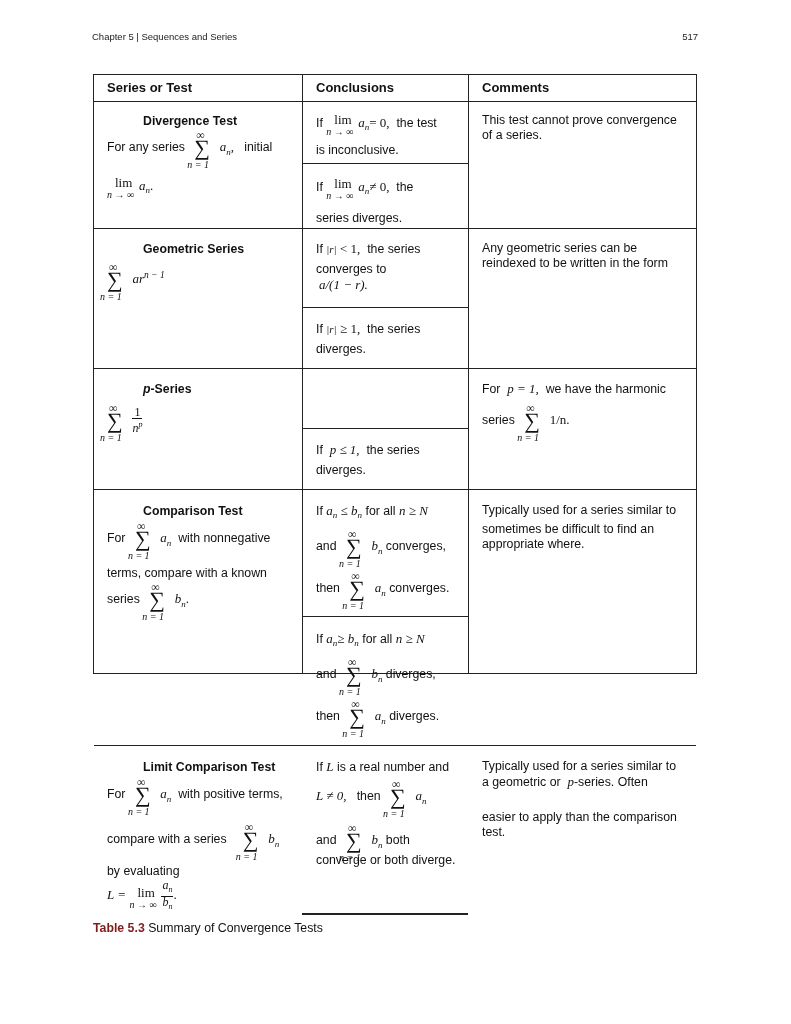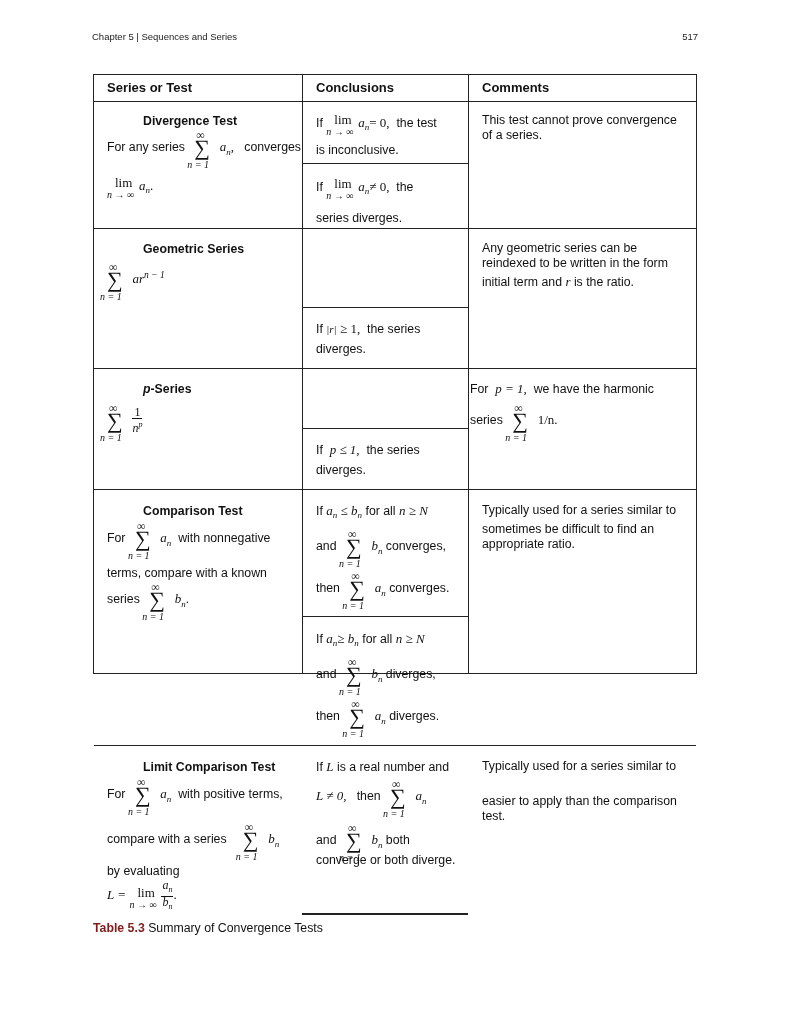--- a/index.html
+++ b/index.html
@@ -65,21 +65,21 @@
   <div class="cell colhead" style="left:13px;top:5px">Series or Test</div>
   <div class="cell colhead" style="left:222px;top:5px">Conclusions</div>
   <div class="cell colhead" style="left:388px;top:5px">Comments</div>
 
   <div class="cell" style="left:13px;top:38px;width:190px">
     <div class="title">Divergence Test</div>
     <div class="row" style="margin-top:9px">
       <span>For any series</span>
       <span class="sum"><span class="up">∞</span><span class="s">∑</span><span class="lo">n = 1</span></span>
       <span class="m">a</span><sub class="m" style="font-size:9px">n</sub><span class="mr">,</span>
-      &nbsp;&nbsp;<span>converges</span>
+      &nbsp;&nbsp;<span>initial</span>
     </div>
     <div class="row" style="margin-top:16px">
       <span class="lim"><span class="l">lim</span><span class="u">n → ∞</span></span><span class="m">a</span><sub class="m" style="font-size:9px">n</sub><span class="mr">.</span>
     </div>
   </div>
   <div class="cell" style="left:222px;top:38px;width:150px">
     <div class="row">
       <span>If</span>
       <span class="lim"><span class="l">lim</span><span class="u">n → ∞</span></span><span class="m">a</span><sub class="m" style="font-size:9px">n</sub><span class="mr">= 0,</span>
       &nbsp;<span>the test</span>
@@ -99,44 +99,46 @@
     <div>of a series.</div>
   </div>
 
   <div class="cell" style="left:13px;top:166px;width:190px">
     <div class="title">Geometric Series</div>
     <div class="row" style="margin-top:10px;margin-left:-6px">
       <span class="sum"><span class="up">∞</span><span class="s">∑</span><span class="lo">n = 1</span></span>
       <span class="m">ar</span><sup class="m" style="font-size:9.5px">n − 1</sup>
     </div>
   </div>
+  <div class="cell" style="left:222px;top:166px;width:150px">
+    <div class="row"><span>If&nbsp;</span><span class="m" style="font-size:11px">|r|</span> <span class="mr">&lt; 1,</span>&nbsp;&nbsp;the series</div>
+    <div class="row" style="margin-top:4px">converges to</div>
+    <div class="row" style="margin-left:3px"><span class="m">a/(1 − r).</span></div>
+  </div>
   <div class="cell" style="left:222px;top:246px;width:150px">
     <div class="row"><span>If&nbsp;</span><span class="m" style="font-size:11px">|r|</span> <span class="mr">≥ 1,</span>&nbsp;&nbsp;the series</div>
     <div class="row" style="margin-top:4px">diverges.</div>
   </div>
   <div class="cell" style="left:388px;top:166px;width:212px;line-height:15px">
     <div>Any geometric series can be</div>
     <div>reindexed to be written in the form</div>
-    <div class="row" style="margin-top:3px">
-      <span>initial term and</span> <span class="m">r</span> <span>is the ratio.</span>
-    </div>
   </div>
 
   <div class="cell" style="left:13px;top:306px;width:190px">
     <div class="title"><i>p</i><span>-Series</span></div>
     <div class="row" style="margin-top:10px;margin-left:-6px">
       <span class="sum"><span class="up">∞</span><span class="s">∑</span><span class="lo">n = 1</span></span>
       <span class="frac"><span class="n">1</span><span class="d"><span>n</span><sup style="font-size:8px">p</sup></span></span>
     </div>
   </div>
   <div class="cell" style="left:222px;top:367px;width:150px">
     <div class="row">If&nbsp; <span class="m">p ≤ 1,</span>&nbsp;&nbsp;the series</div>
     <div class="row" style="margin-top:4px">diverges.</div>
   </div>
-  <div class="cell" style="left:376px;top:306px;width:212px">
+  <div class="cell" style="left:388px;top:306px;width:212px">
     <div class="row"><span>For</span>&nbsp; <span class="m">p = 1,</span>&nbsp;&nbsp;<span>we have the harmonic</span></div>
     <div class="row" style="margin-top:14px">
       <span>series</span>
       <span class="sum"><span class="up">∞</span><span class="s">∑</span><span class="lo">n = 1</span></span>
       <span class="mr">1/n.</span>
     </div>
   </div>
 
   <div class="cell" style="left:13px;top:428px;width:190px">
     <div class="title">Comparison Test</div>
@@ -187,21 +189,21 @@
     <div class="row" style="margin-top:20px">
       <span>then</span>
       <span class="sum"><span class="up">∞</span><span class="s">∑</span><span class="lo">n = 1</span></span>
       <span class="m">a</span><sub class="m" style="font-size:9px">n</sub>
       <span>diverges.</span>
     </div>
   </div>
   <div class="cell" style="left:388px;top:428px;width:212px;line-height:15px">
     <div>Typically used for a series similar to</div>
     <div style="margin-top:4px">sometimes be difficult to find an</div>
-    <div>appropriate ratio.</div>
+    <div>appropriate where.</div>
   </div>
 
   <div class="cell" style="left:13px;top:684px;width:190px">
     <div class="title">Limit Comparison Test</div>
     <div class="row" style="margin-top:10px">
       <span>For</span>
       <span class="sum"><span class="up">∞</span><span class="s">∑</span><span class="lo">n = 1</span></span>
       <span class="m">a</span><sub class="m" style="font-size:9px">n</sub>&nbsp;
       <span>with positive terms,</span>
     </div>
@@ -231,20 +233,21 @@
     <div class="row" style="margin-top:22px">
       <span>and</span>
       <span class="sum"><span class="up">∞</span><span class="s">∑</span><span class="lo">n = 1</span></span>
       <span class="m">b</span><sub class="m" style="font-size:9px">n</sub>
       <span>both</span>
     </div>
     <div class="row" style="">converge or both diverge.</div>
   </div>
   <div class="cell" style="left:388px;top:684px;width:212px;line-height:15px">
     <div>Typically used for a series similar to</div>
+    <div class="row"><span>a geometric or</span>&nbsp; <span class="m">p</span><span>-series. Often</span></div>
     <div style="margin-top:20px">easier to apply than the comparison</div>
     <div>test.</div>
   </div>
 </div>
 
 <div class="caption">
   <span class="lbl">Table 5.3</span>
   <span>Summary of Convergence Tests</span>
 </div>
 

